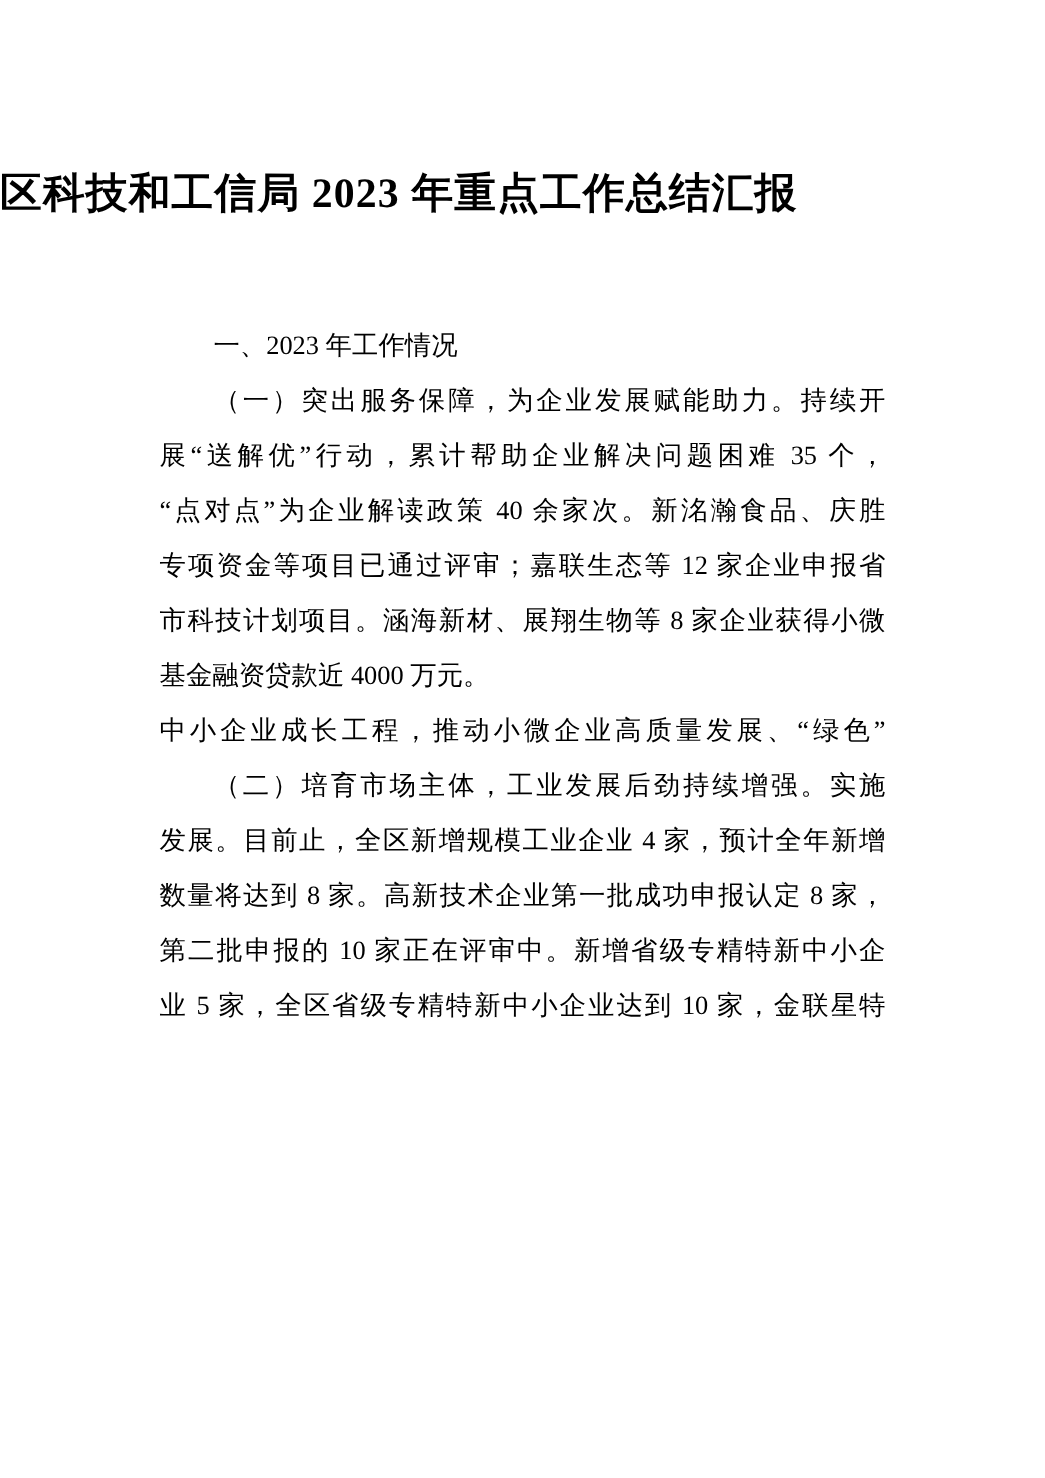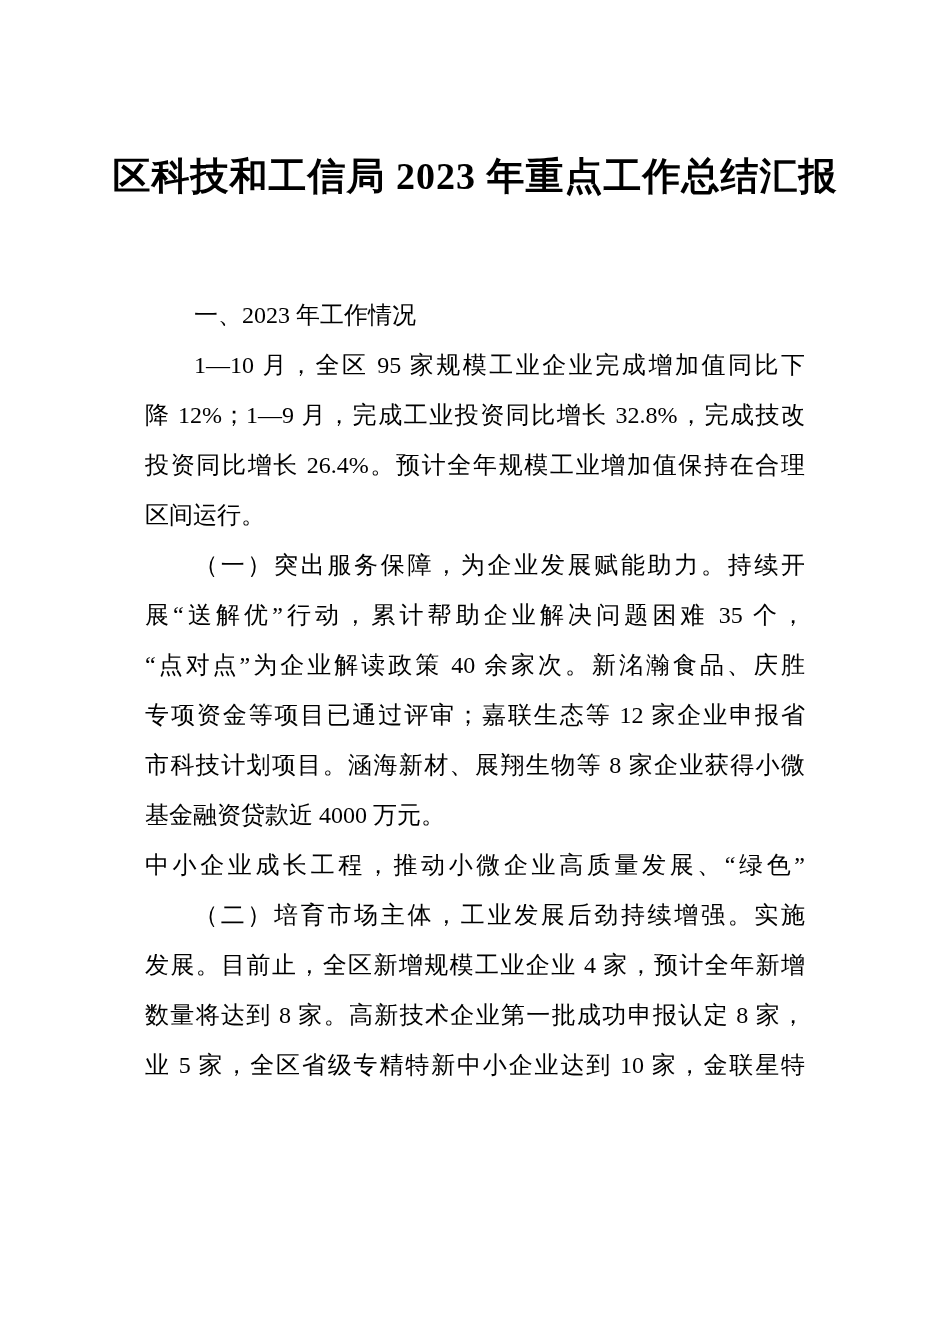--- a/index.html
+++ b/index.html
@@ -16,21 +16,20 @@
     font-family: "Liberation Serif", serif;
     overflow: hidden;
     margin: 0 auto;
   }
   .doc-title {
     margin: 0;
     padding-top: 150px;
     font-size: 38px;
     font-weight: bold;
     line-height: 52px;
-    text-align: center;
     letter-spacing: 1px;
     white-space: nowrap;
   }
   .doc-body {
     margin: 88px 145px 0 145px;
     width: 660px;
   }
   .paragraph {
     margin: 0;
     padding: 0;
@@ -55,34 +54,29 @@
 </head>
 <body>
 
 <div class="page">
   <h1 class="doc-title">区科技和工信局 2023 年重点工作总结汇报</h1>
   <div class="doc-body">
       <div class="paragraph">
         <div class="doc-line indent">一、2023 年工作情况</div>
       </div>
       <div class="paragraph">
-        <div class="doc-line indent fill">1—10 月，全区 95 家规模工业企业完成增加值同比下</div>
-        <div class="doc-line fill">降 12%；1—9 月，完成工业投资同比增长 32.8%，完成技改</div>
-        <div class="doc-line fill">投资同比增长 26.4%。预计全年规模工业增加值保持在合理</div>
-        <div class="doc-line">区间运行。</div>
-      </div>
-      <div class="paragraph">
         <div class="doc-line indent fill">（一）突出服务保障，为企业发展赋能助力。持续开</div>
         <div class="doc-line fill">展“送解优”行动，累计帮助企业解决问题困难 35 个，</div>
         <div class="doc-line fill">“点对点”为企业解读政策 40 余家次。新洺瀚食品、庆胜</div>
         <div class="doc-line fill">专项资金等项目已通过评审；嘉联生态等 12 家企业申报省</div>
         <div class="doc-line fill">市科技计划项目。涵海新材、展翔生物等 8 家企业获得小微</div>
         <div class="doc-line">基金融资贷款近 4000 万元。</div>
       </div>
       <div class="paragraph">
         <div class="doc-line fill">中小企业成长工程，推动小微企业高质量发展、“绿色”</div>
         <div class="doc-line indent fill">（二）培育市场主体，工业发展后劲持续增强。实施</div>
         <div class="doc-line fill">发展。目前止，全区新增规模工业企业 4 家，预计全年新增</div>
         <div class="doc-line fill">数量将达到 8 家。高新技术企业第一批成功申报认定 8 家，</div>
+        <div class="doc-line fill">第二批申报的 10 家正在评审中。新增省级专精特新中小企</div>
         <div class="doc-line fill">业 5 家，全区省级专精特新中小企业达到 10 家，金联星特</div>
       </div>
     </div>
 </div>
 
 </body></html>

